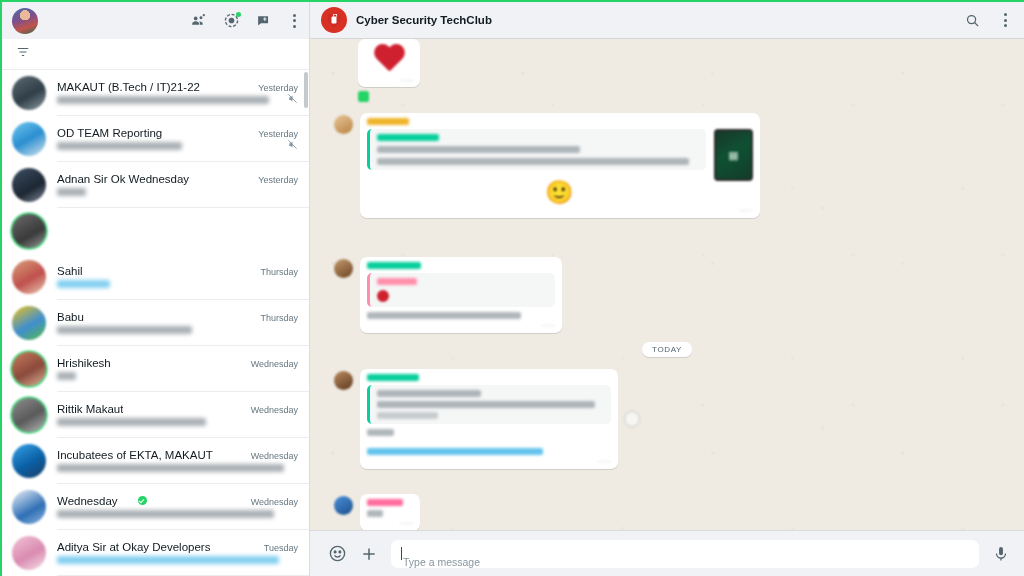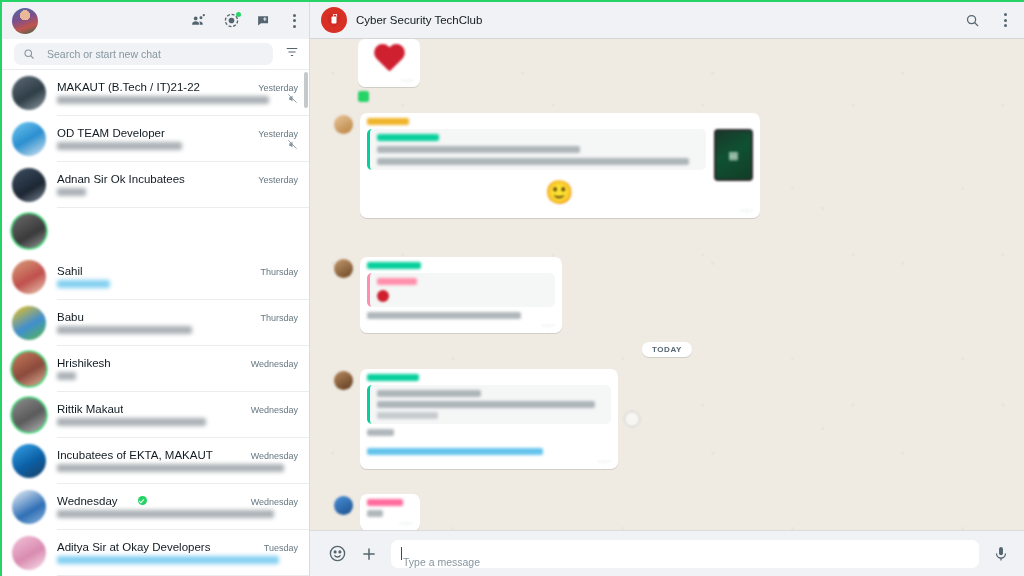--- a/index.html
+++ b/index.html
@@ -128,21 +128,21 @@
   .ch-avatar .lock {
     position: absolute; left: 50%; top: 50%; transform: translate(-50%,-50%);
     width: 5px; height: 7px; background: #fff; border-radius: 1px;
   }
   .ch-avatar .lock::before {
     content: ""; position: absolute; left: 1px; top: -3.2px;
     width: 3px; height: 3.4px; border: 1.2px solid #fff;
     border-bottom: none; border-radius: 3px 3px 0 0;
   }
   .ch-titles { min-width: 0; flex: 1; display: flex; flex-direction: column; gap: 1px; }
-  .ch-title { font-size: 11.5px; color: #111b21; white-space: nowrap; }
+  .ch-title { font-size: 11.5px; color: #111b21; white-space: nowrap; font-weight: bold; }
   .ch-sub {
     font-size: 9px; color: #667781; white-space: nowrap;
     overflow: hidden; text-overflow: ellipsis;
   }
   .ch-header-icons { display: flex; align-items: center; gap: 20px; margin-left: auto; flex: none; }
 
   .messages {
     flex: 1; position: relative; overflow: hidden;
     background-color: #efeae2;
     background-image:
@@ -169,21 +169,21 @@
   .txtline { height: 7px; border-radius: 2px; background: #9aa3a8; filter: blur(1.8px); opacity: .78; }
   .linkline { height: 7px; border-radius: 2px; background: #53bdeb; filter: blur(1.7px); opacity: .9; }
   .stamp {
     font-size: 7px; color: #a8b0b4; text-align: right;
     filter: blur(1.1px); margin-top: 3px; letter-spacing: .4px;
   }
   .day-divider {
     position: absolute; left: 50%; transform: translateX(-50%);
     background: #ffffff; border-radius: 7px; padding: 3px 10px;
     box-shadow: 0 1px 0.5px rgba(11,20,26,.13);
-    font-size: 8px; color: #54656f; letter-spacing: .6px; font-weight: 700;
+    font-size: 8px; color: #54656f; letter-spacing: .6px; font-weight: 400;
   }
   .heart {
     width: 32px; height: 29px; position: relative; margin: 2px auto 0 auto; filter: blur(1.3px);
   }
   .heart::before, .heart::after {
     content: ""; position: absolute; top: 0; width: 17px; height: 26px;
     background: #cf2030; border-radius: 17px 17px 0 0;
   }
   .heart::before { left: 16px; transform: rotate(-45deg); transform-origin: 0 100%; }
   .heart::after  { left: 0;    transform: rotate(45deg);  transform-origin: 100% 100%; }
@@ -257,29 +257,20 @@
 
         <span class="kebab">
             <i></i>
             <i></i>
             <i></i>
           </span>
       </div>
     </div>
 
     <div class="sb-search-wrap">
-      <div class="searchbox">
-        <span class="icn">
-          <svg width="12" height="12" viewBox="0 0 24 24" fill="none" stroke="#8696a0" stroke-width="2.2">
-            <circle cx="10.5" cy="10.5" r="6.5"></circle>
-              <path d="M15.3 15.3L21 21"></path>
-          </svg>
-        </span>
-        <span class="ph">Search or start new chat</span>
-      </div>
       <span class="filter-icn">
         <svg width="14" height="14" viewBox="0 0 24 24" fill="none" stroke="currentColor" stroke-width="1.8">
           <path d="M3 6h18M6 12h12M10 18h4"></path>
         </svg>
       </span>
     </div>
 
     <div class="chatlist" id="chatlist">
       <div class="sb-scroll"></div>
     <div class="chat-row">
@@ -293,35 +284,35 @@
             <span class="mute-icn"><svg width="11" height="11" viewBox="0 0 24 24" fill="currentColor">
                 <path d="M5 9h3l4-3.5v13L8 15H5z"></path>
                 <path d="M3 3l18 18" stroke="currentColor" stroke-width="2" fill="none"></path>
               </svg></span>
           </div>
         </div>
         <div class="chat-row">
           <div class="c-avatar" style="background: linear-gradient(150deg, rgb(110, 199, 240) 0%, rgb(43, 143, 208) 50%, rgb(216, 230, 238) 100%);"></div>
           <div class="c-body">
             <div class="c-top">
-              <span class="c-name">OD TEAM Developer</span>
+              <span class="c-name">OD TEAM Reporting</span>
               <span class="c-time">Yesterday</span>
             </div>
             <div class="c-prev" style="width: 52%; background: rgb(138, 146, 153);"></div>
             <span class="mute-icn"><svg width="11" height="11" viewBox="0 0 24 24" fill="currentColor">
                 <path d="M5 9h3l4-3.5v13L8 15H5z"></path>
                 <path d="M3 3l18 18" stroke="currentColor" stroke-width="2" fill="none"></path>
               </svg></span>
           </div>
         </div>
         <div class="chat-row">
           <div class="c-avatar" style="background: linear-gradient(150deg, rgb(61, 79, 99) 0%, rgb(29, 39, 51) 60%, rgb(126, 138, 150) 100%);"></div>
           <div class="c-body">
             <div class="c-top">
-              <span class="c-name">Adnan Sir Ok Incubatees</span>
+              <span class="c-name">Adnan Sir Ok Wednesday</span>
               <span class="c-time">Yesterday</span>
             </div>
             <div class="c-prev" style="width: 12%; background: rgb(138, 146, 153);"></div>
           </div>
         </div>
         <div class="chat-row">
           <div class="c-avatar ring" style="background: linear-gradient(150deg, rgb(107, 107, 107) 0%, rgb(58, 58, 58) 60%, rgb(154, 154, 154) 100%);"></div>
         </div>
         <div class="chat-row">
           <div class="c-avatar" style="background: linear-gradient(150deg, rgb(216, 160, 122) 0%, rgb(192, 80, 77) 55%, rgb(232, 205, 179) 100%);"></div>

